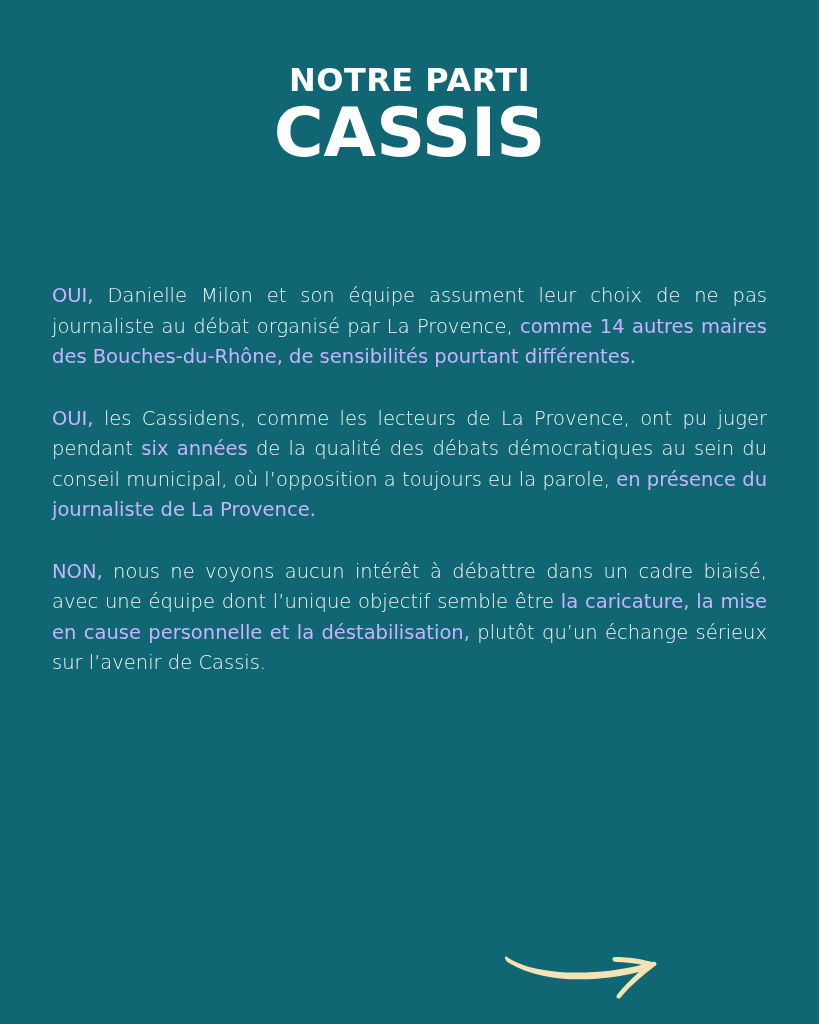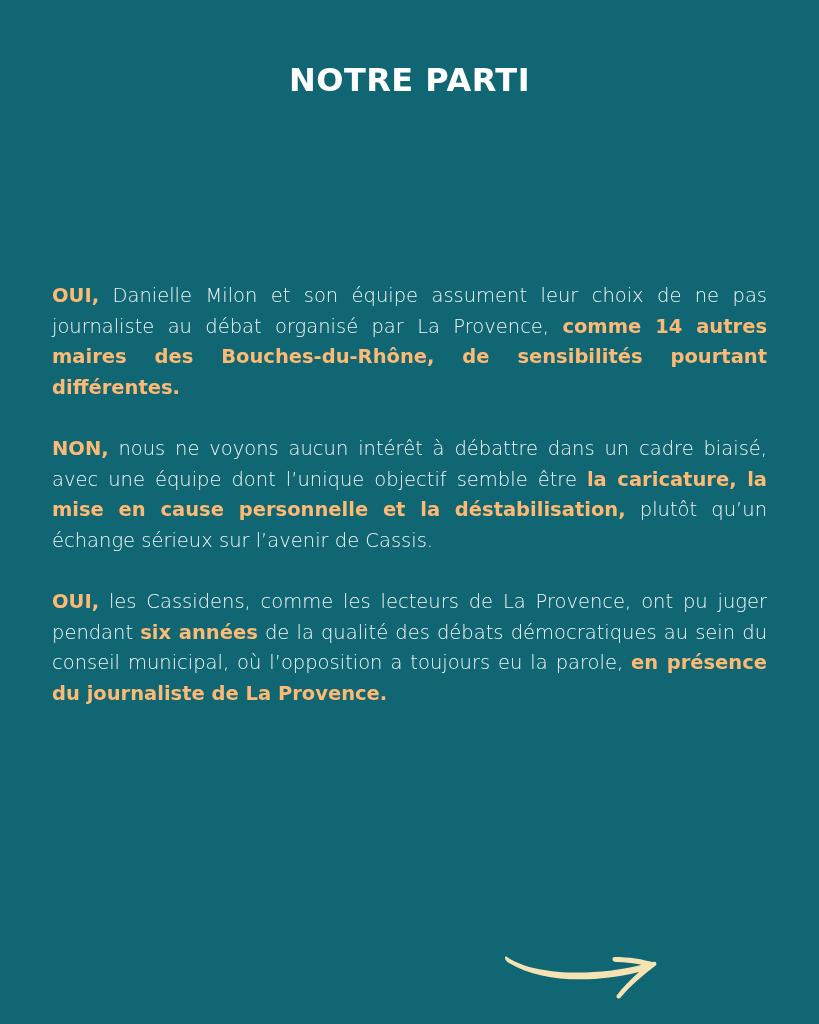--- a/index.html
+++ b/index.html
@@ -31,39 +31,40 @@
     position: absolute; left: 52px; width: 715px; top: 281px;
   }
   .para {
     font-family: "DejaVu Sans", sans-serif;
     font-size: 19.5px; line-height: 30.5px;
     text-align: justify;
     margin: 0 0 31px 0;
     color: #f4f7f7;
     font-weight: 300;
   }
-  .para b { font-weight: bold; color: #fdba74; }
+  .para b { font-weight: normal; color: #c4b5fd; }
   .arrow {
     position: absolute; left: 503px; top: 945px; width: 160px; height: 60px;
   }
 </style>
 </head>
 <body>
 
 <div class="header">
   <div class="h-line1">NOTRE PARTI</div>
+  <div class="h-line2">CASSIS</div>
 </div>
 
 <div class="content">
   <p class="para"><b>OUI,</b><span> Danielle Milon et son équipe assument leur choix de ne pas journaliste au débat organisé par La Provence, </span><b>comme 14 autres maires des Bouches-du-Rhône, de sensibilités pourtant différentes.</b></p>
 
 
+  <p class="para"><b>OUI,</b><span> les Cassidens, comme les lecteurs de La Provence, ont pu juger pendant </span><b>six années</b><span> de la qualité des débats démocratiques au sein du conseil municipal, où l’opposition a toujours eu la parole, </span><b>en présence du journaliste de La Provence.</b></p>
+
   <p class="para"><b>NON,</b><span> nous ne voyons aucun intérêt à débattre dans un cadre biaisé, avec une équipe dont l’unique objectif semble être </span><b>la caricature, la mise en cause personnelle et la déstabilisation,</b><span> plutôt qu’un échange sérieux sur l’avenir de Cassis.</span></p>
-
-  <p class="para"><b>OUI,</b><span> les Cassidens, comme les lecteurs de La Provence, ont pu juger pendant </span><b>six années</b><span> de la qualité des débats démocratiques au sein du conseil municipal, où l’opposition a toujours eu la parole, </span><b>en présence du journaliste de La Provence.</b></p>
 </div>
 
 <div class="arrow">
   <svg width="160" height="60" viewBox="0 0 160 60">
     <path d="M4 12 C 30 30, 90 32, 138 20 L 150 17 C 153 16, 155 19, 152 21 C 140 30, 128 40, 118 52 C 116 55, 112 53, 114 50 C 120 42, 128 34, 136 27 C 90 38, 40 38, 6 18 C 1 15, 1 10, 4 12 Z" fill="#f6e3b4"></path>
     <path d="M112 12 C 125 12, 140 14, 152 18 C 150 21, 146 22, 143 21 C 132 18, 122 17, 113 17 C 109 17, 108 12, 112 12 Z" fill="#f6e3b4"></path>
   </svg>
 </div>
 
 </body></html>

